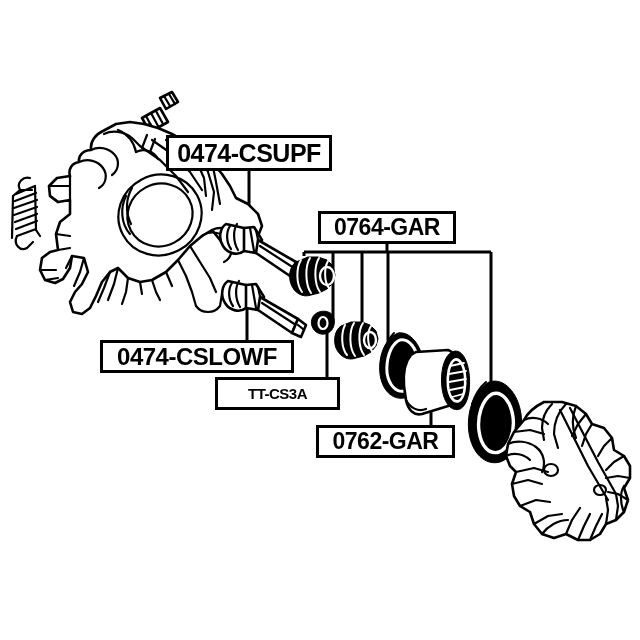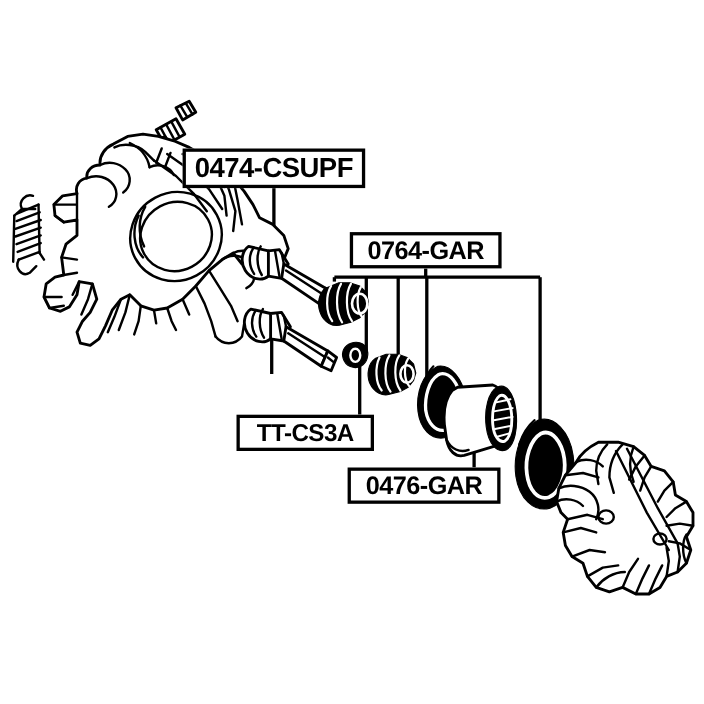--- a/index.html
+++ b/index.html
@@ -313,20 +313,23 @@
       <ellipse class="ol-thin" cx="600" cy="490" rx="6" ry="5"></ellipse>
     </g>
   </svg>
 
   <div class="callout" id="c0" style="left: 166px; top: 135px; width: 166px; height: 36px; font-size: 25px;">
     <span>0474-CSUPF</span>
   </div>
   <div class="callout" id="c1" style="left: 318px; top: 211px; width: 138px; height: 33px; font-size: 23px;">
     <span>0764-GAR</span>
   </div>
-  <div class="callout" id="c3" style="left: 215px; top: 377px; width: 125px; height: 33px; font-size: 22px;">
+  <div class="callout" id="c2" style="left: 100px; top: 340px; width: 194px; height: 33px; font-size: 24px;">
+    <span>0474-CSLOWF</span>
+  </div>
+  <div class="callout" id="c3" style="left: 215px; top: 377px; width: 125px; height: 33px; font-size: 15px;">
     <span>TT-CS3A</span>
   </div>
   <div class="callout" id="c4" style="left: 316px; top: 425px; width: 139px; height: 33px; font-size: 23px;">
-    <span>0476-GAR</span>
+    <span>0762-GAR</span>
   </div>
 
 </div>
 
 </body></html>

